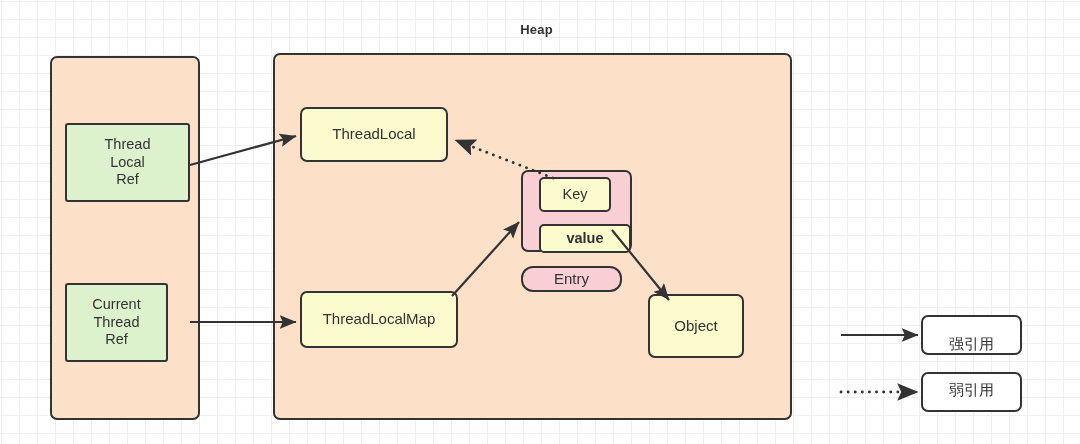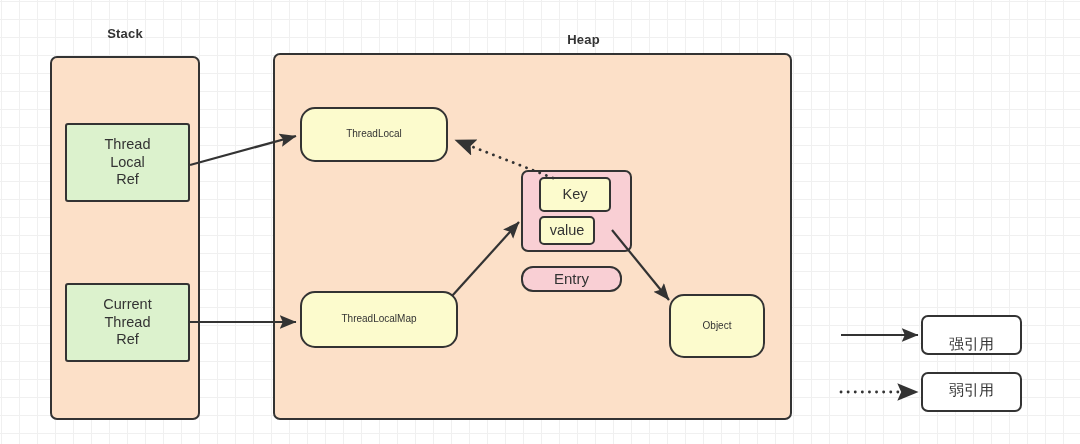--- a/index.html
+++ b/index.html
@@ -48,22 +48,22 @@
     color: #333333;
     letter-spacing: .2px;
   }
   .green-box {
     background: #dcf2cd;
     border-radius: 3px;
     font-size: 14.5px;
   }
   .yellow-box {
     background: #fcfbcd;
-    border-radius: 15px;
-    font-size: 10px;
+    border-radius: 7px;
+    font-size: 15px;
   }
   .pink-box {
     background: #f9cfd4;
     border-radius: 7px;
   }
   .pink-label {
     background: #f9cfd4;
     border-radius: 12px;
     font-size: 15px;
   }
@@ -85,52 +85,51 @@
     width: 1080px;
     height: 444px;
     pointer-events: none;
   }
 </style>
 </head>
 <body>
 
 <div id="canvas">
 
-  <div class="stack-label" style="left:50px; top:26px; width:150px; text-align:center;">Stack</div>
-  <div class="heap-label" style="left:273px; top:32px; width:527px; text-align:center;padding-left:47px;">Heap</div>
+  <div class="heap-label" style="left:273px; top:22px; width:527px; text-align:center;">Heap</div>
 
   <div class="node container-box" style="left:50px; top:56px; width:150px; height:364px;"></div>
   <div class="node container-box" style="left:273px; top:53px; width:519px; height:367px;"></div>
 
   <div class="node green-box" style="left:65px; top:123px; width:125px; height:79px;">
     <span>Thread<br>Local<br>Ref</span>
   </div>
-  <div class="node green-box" style="left:65px; top:283px; width:125px; height:79px;">
+  <div class="node green-box" style="left:65px; top:283px; width:103px; height:79px;">
     <span>Current<br>Thread<br>Ref</span>
   </div>
 
   <div class="node yellow-box" style="left:300px; top:107px; width:148px; height:55px;">
     <span>ThreadLocal</span>
   </div>
   <div class="node yellow-box" style="left:300px; top:291px; width:158px; height:57px;">
     <span>ThreadLocalMap</span>
   </div>
 
   <div class="node pink-box" style="left:521px; top:170px; width:111px; height:82px;"></div>
   <div class="node small-yellow" style="left:539px; top:177px; width:72px; height:35px;">
     <span>Key</span>
   </div>
-  <div class="node small-yellow" style="left:539px; top:216px; width:56px; height:29px;">
+  <div class="node small-yellow" style="left:539px; top:224px; width:92px; height:29px;font-weight:bold;">
     <span>value</span>
   </div>
   <div class="node pink-label" style="left:521px; top:266px; width:101px; height:26px;">
     <span>Entry</span>
   </div>
 
-  <div class="node yellow-box" style="left:669px; top:294px; width:96px; height:64px;justify-content:center;">
+  <div class="node yellow-box" style="left:648px; top:294px; width:96px; height:64px;justify-content:center;">
     <span>Object</span>
   </div>
 
   <div class="node legend-box" style="left:921px; top:315px; width:101px; height:40px;align-items:flex-end;">
     <span>强引用</span>
   </div>
   <div class="node legend-box" style="left:921px; top:372px; width:101px; height:40px;font-family:Liberation Mono, monospace;">
     <span>弱引用</span>
   </div>
 

